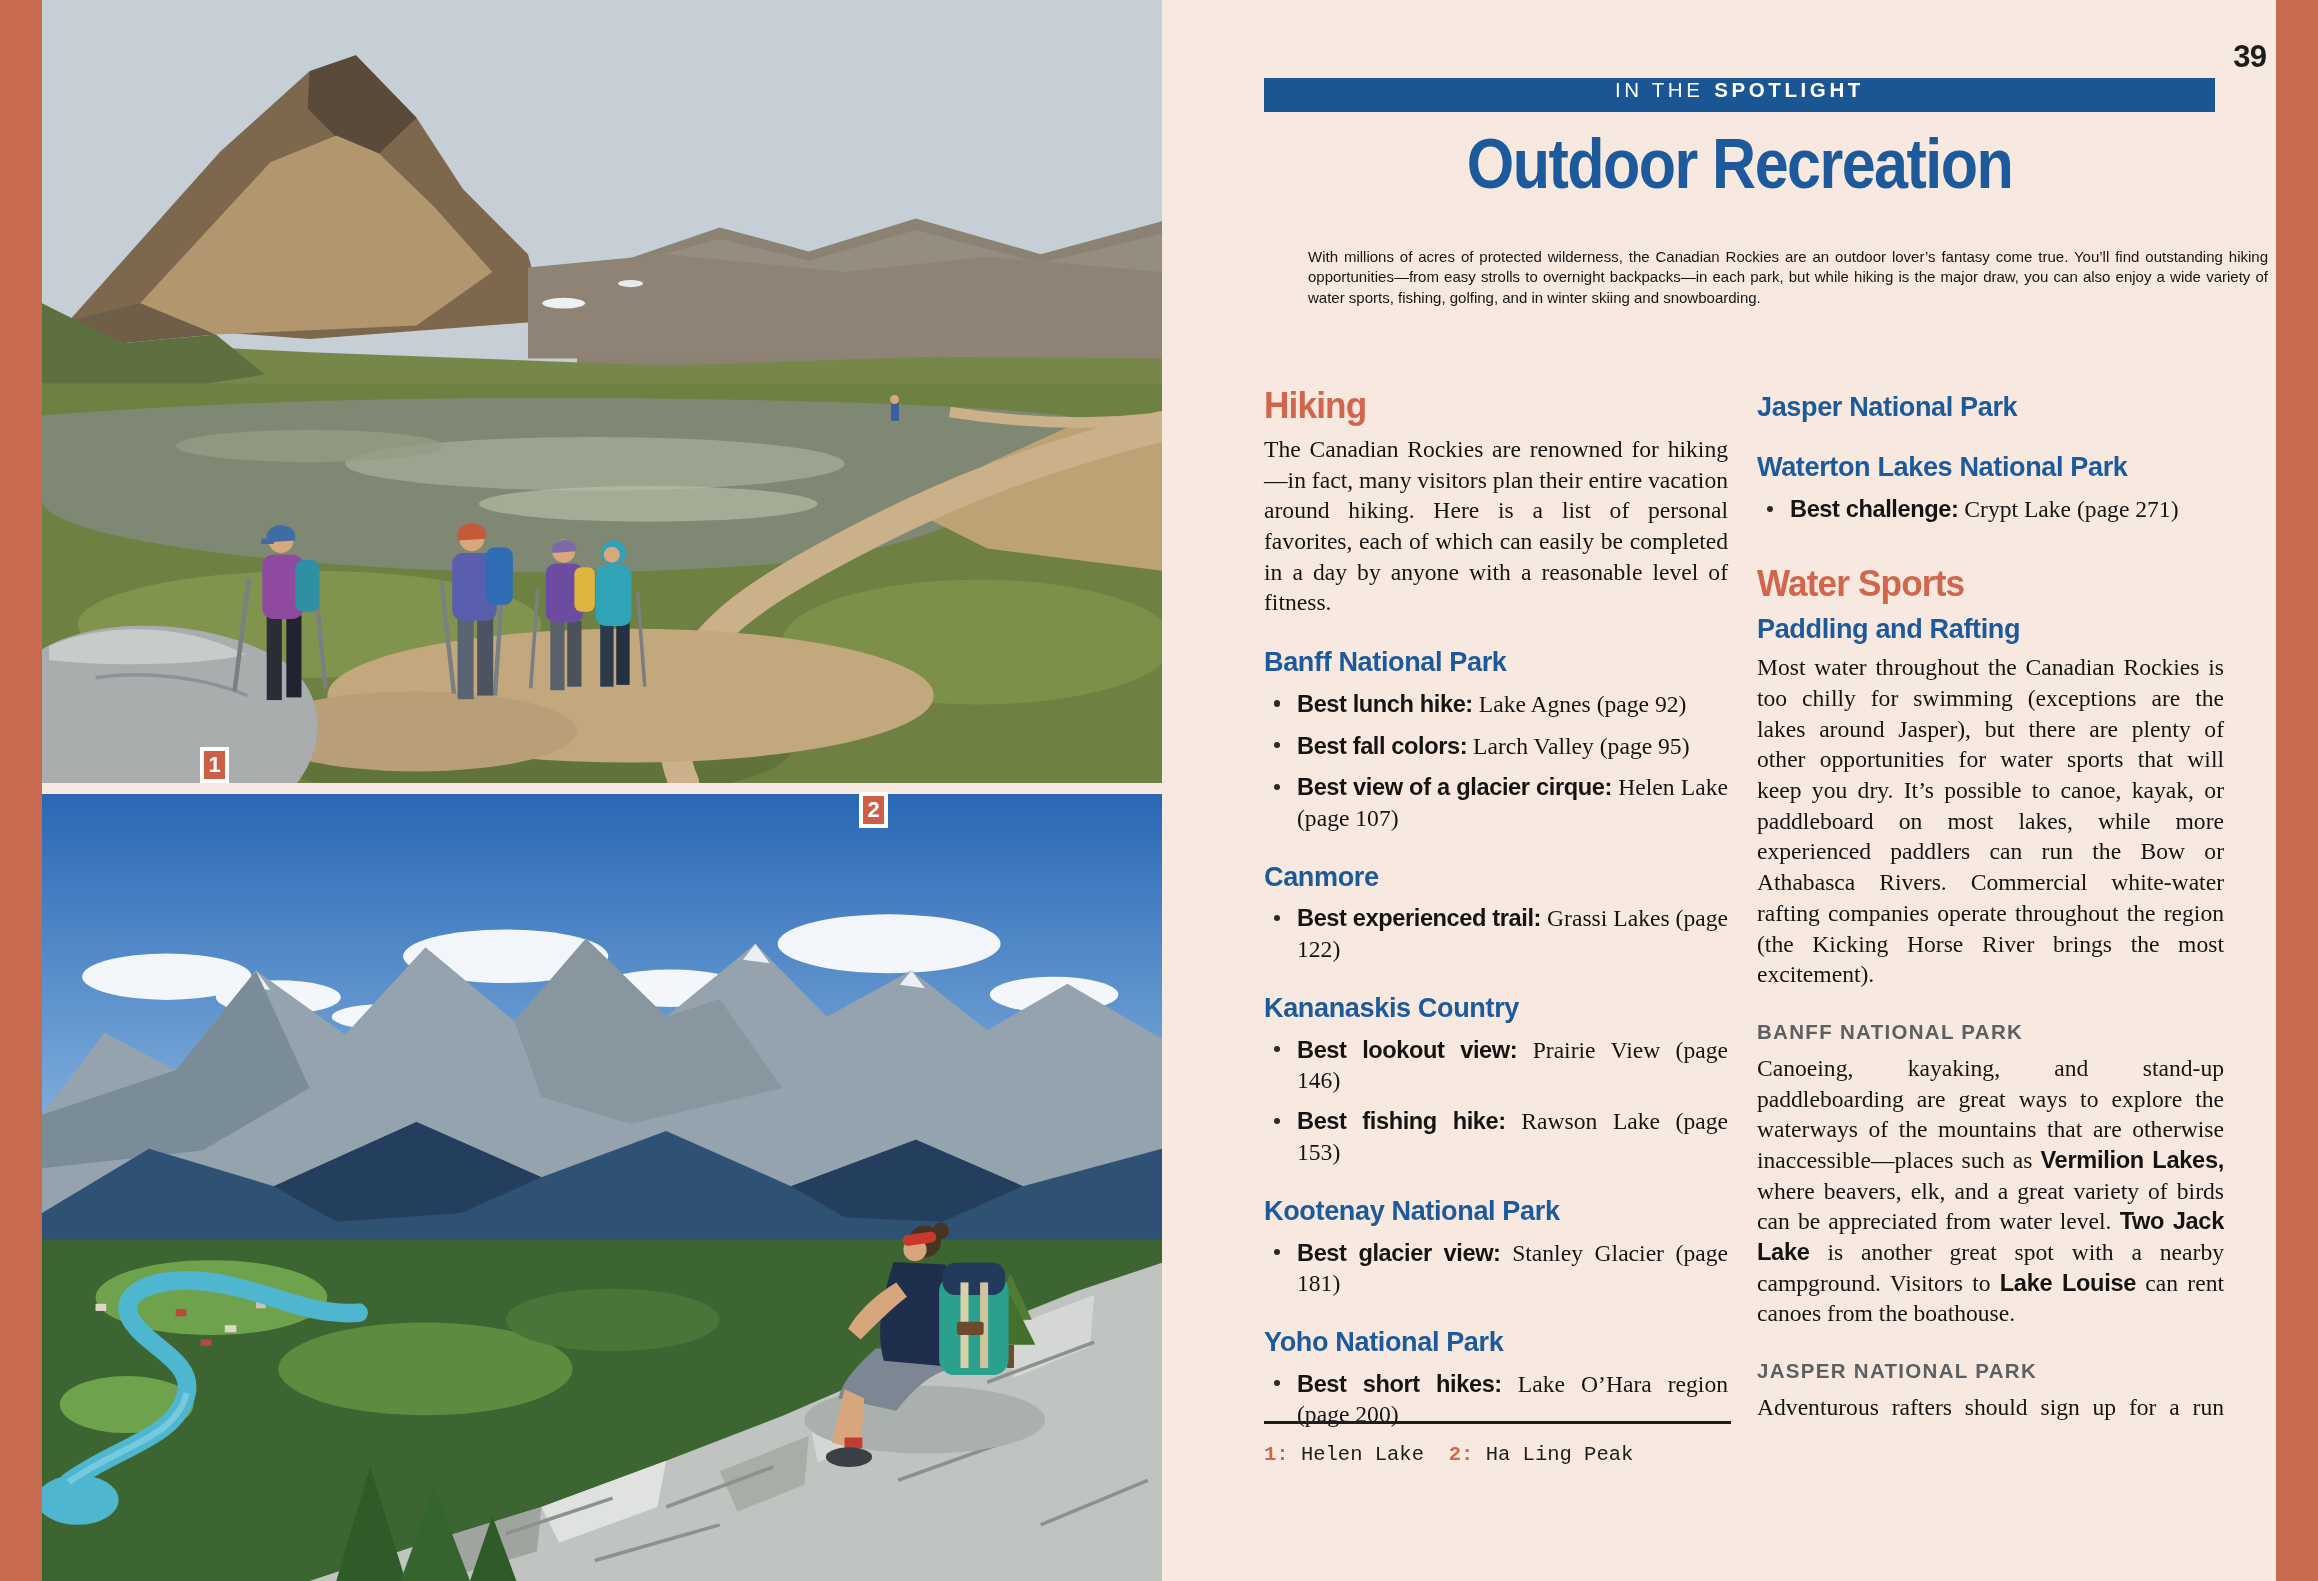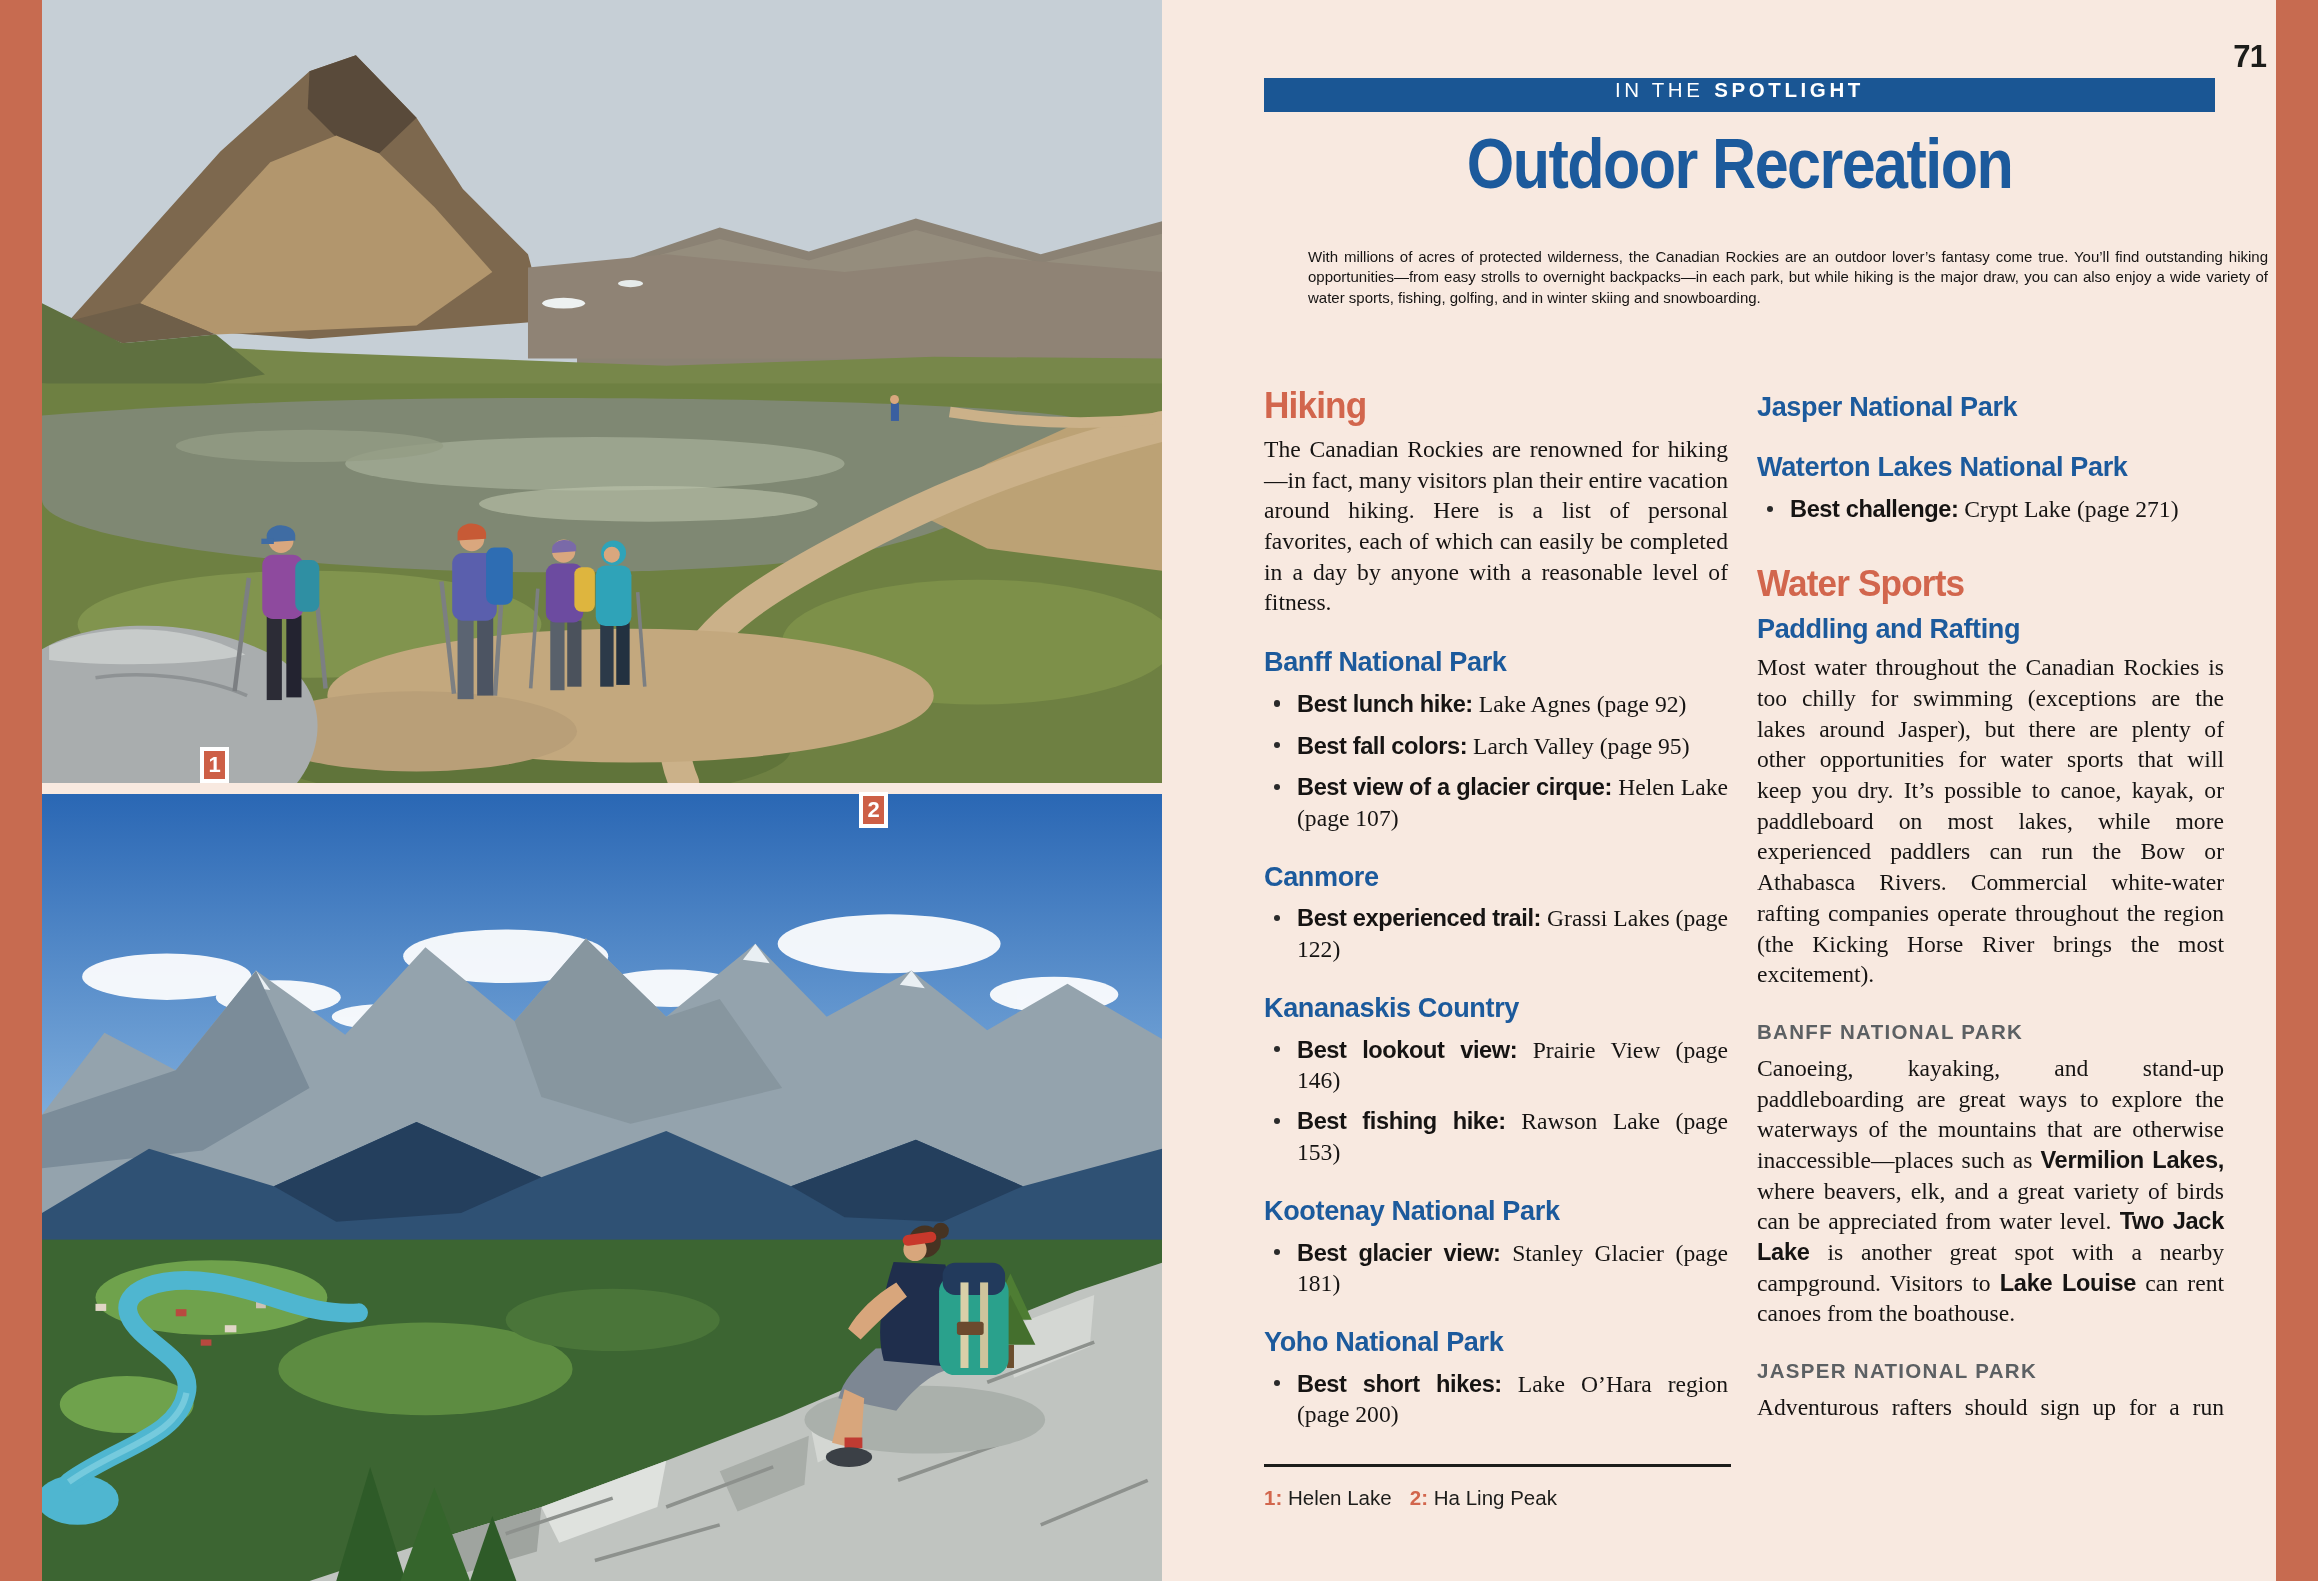--- a/index.html
+++ b/index.html
@@ -78,21 +78,21 @@
     font-family:"Liberation Serif",serif;font-size:23.6px;line-height:1.28;
     text-align:justify;color:#161413;
   }
   li.bullet::before{
     content:"";position:absolute;left:9.8px;top:11.6px;width:6.2px;height:6.2px;
     border-radius:50%;background:#2a2a2a;
   }
   .blabel{font-family:"Liberation Sans",sans-serif;font-weight:bold;letter-spacing:-0.4px;}
   .seg-b{font-family:"Liberation Sans",sans-serif;font-weight:bold;letter-spacing:-0.3px;}
 
-  #caption-block{position:absolute;left:1264px;top:1464px;width:499px;}
+  #caption-block{position:absolute;left:1264px;top:1421px;width:499px;font-family:Liberation Mono, monospace;}
   #caption-rule{width:467px;height:2.7px;background:#1d1d1b;}
   #caption{margin-top:19.6px;font-size:20.5px;color:#1d1d1b;}
   .capnum{color:#d2664d;font-weight:bold;}
   .caplabel{margin-right:12.5px;}
 </style>
 </head>
 <body>
 
 <div id="stripe-left" class="stripe"></div>
 <div id="stripe-right" class="stripe"></div>
@@ -274,21 +274,21 @@
       <rect x="1030" y="548" width="9" height="96" fill="#d9cfa8"></rect>
       <rect x="1052" y="548" width="9" height="96" fill="#cfc49c"></rect>
       <rect x="1026" y="592" width="30" height="15" rx="3" fill="#6b4a2e"></rect>
     </g>
   </svg>
 </div>
 
 <div id="badge1" class="badge">1</div>
 <div id="badge2" class="badge">2</div>
 
-<div id="page-number">71</div>
+<div id="page-number">39</div>
 
 <div id="banner">
   <span class="light">IN THE</span>
   <span class="bold">SPOTLIGHT</span>
 </div>
 
 <div id="page-title">Outdoor Recreation</div>
 
 <p id="intro">With millions of acres of protected wilderness, the Canadian Rockies are an outdoor lover’s fantasy come true. You’ll find outstanding hiking opportunities—from easy strolls to overnight backpacks—in each park, but while hiking is the major draw, you can also enjoy a wide variety of water sports, fishing, golfing, and in winter skiing and snowboarding.</p>
 

